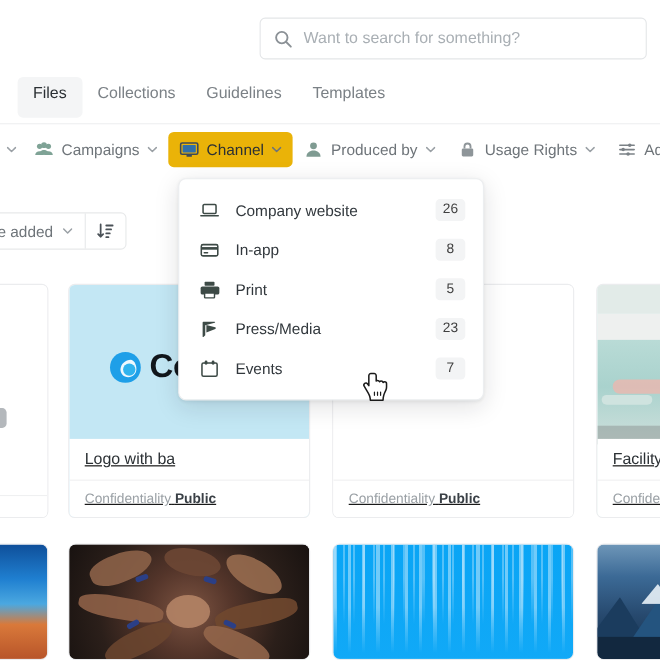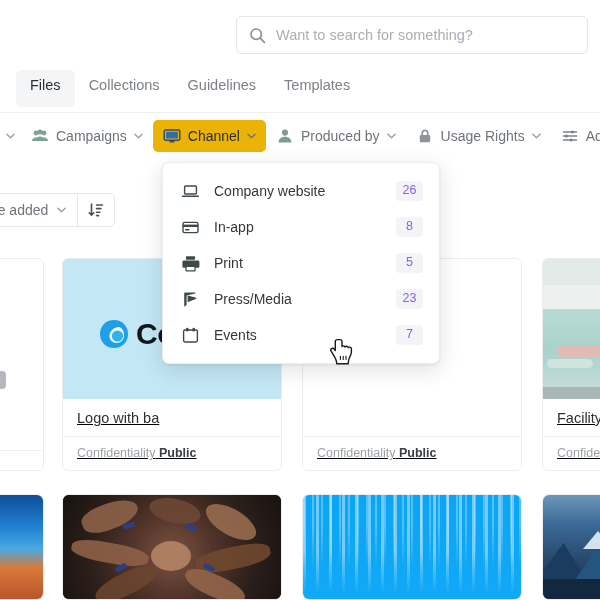--- a/index.html
+++ b/index.html
@@ -150,21 +150,21 @@
   .dd-item {
     display: flex; align-items: center;
     height: 36px;
     padding: 0 16px 0 18px;
     cursor: pointer;
   }
   .dd-item.hover { background: #f5f6f7; }
   .dd-icon { width: 19px; height: 19px; flex:0 0 auto; margin-right: 14px; display:flex; align-items:center; justify-content:center; color:#3d4a46; }
   .dd-label { font-size: 14px; color: #32383d; flex: 1 1 auto; white-space: nowrap; }
   .dd-count {
-    font-size: 12.5px; color: #8b5cf6;
+    font-size: 12.5px; color: #404040;
     background: #f3f4f5;
     border-radius: 4px;
     min-width: 27px;
     text-align: center;
     padding: 3px 6px 4px 6px;
     line-height: 1;
   }
 
   
   .cursor { position: absolute; z-index: 60; pointer-events:none; }

